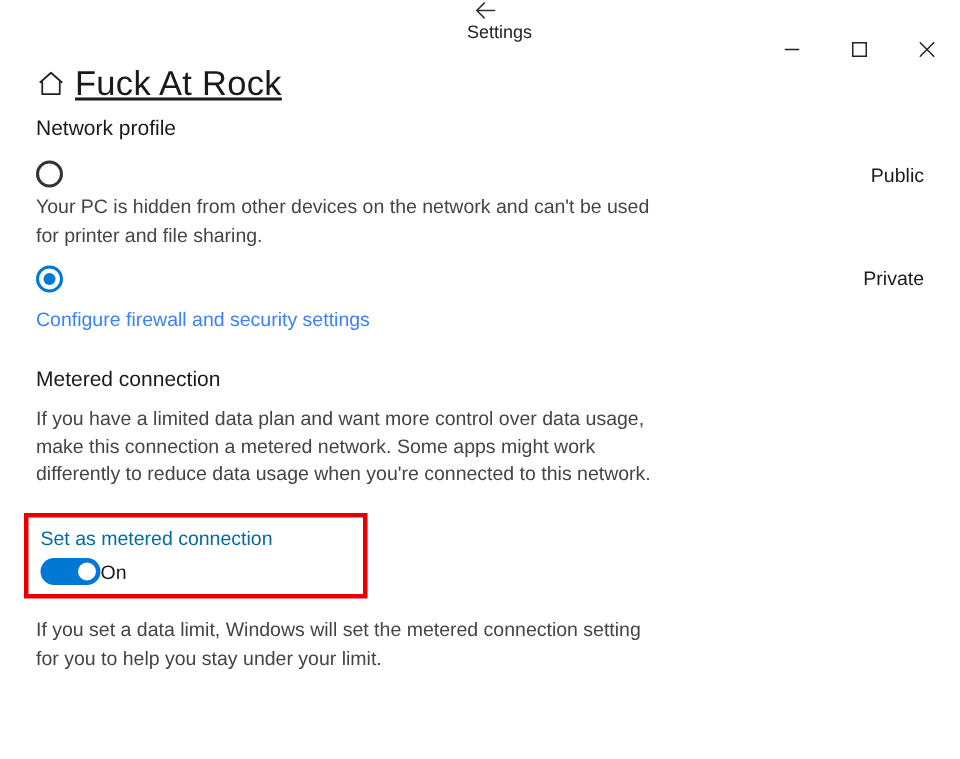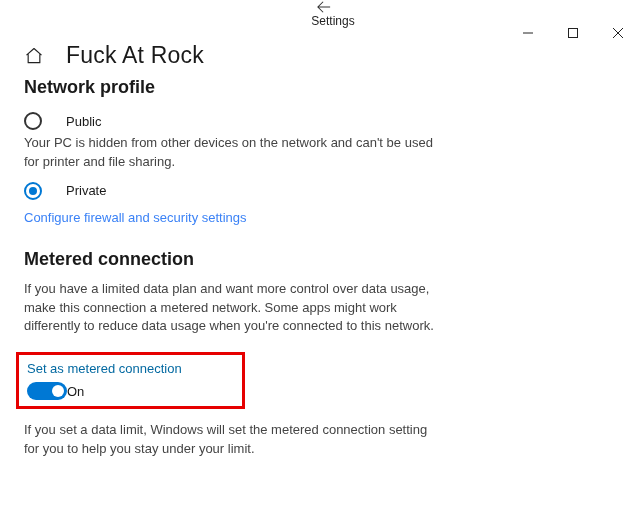--- a/index.html
+++ b/index.html
@@ -44,46 +44,48 @@
       justify-content: center;
       cursor: pointer;
       color: #222;
     }
     .content {
       padding: 4px 24px 0 24px;
     }
     .page-header {
       display: flex;
       align-items: center;
-      gap: 22px;
+      gap: 6px;
       margin-top: 6px;
       margin-bottom: 8px;
+      text-decoration: underline;
     }
     .page-header .home-icon svg { display:block; }
     .page-header h1 {
       font-weight: 400;
       font-size: 23px;
       letter-spacing: 0.2px;
     }
     .section-title {
-      font-size: 18px;
-      font-weight: 700;
+      font-size: 14px;
+      font-weight: 400;
       margin-top: 2px;
       margin-bottom: 14px;
     }
     .section-title.mt {
       margin-top: 24px;
       margin-bottom: 10px;
     }
     .radio-row {
       display: flex;
       align-items: center;
       gap: 24px;
       margin-top: 6px;
       margin-bottom: 4px;
+      justify-content: space-between;
     }
     .radio-outer {
       width: 18px;
       height: 18px;
       border: 2px solid #333;
       border-radius: 50%;
       position: relative;
       cursor: pointer;
       flex-shrink: 0;
     }

